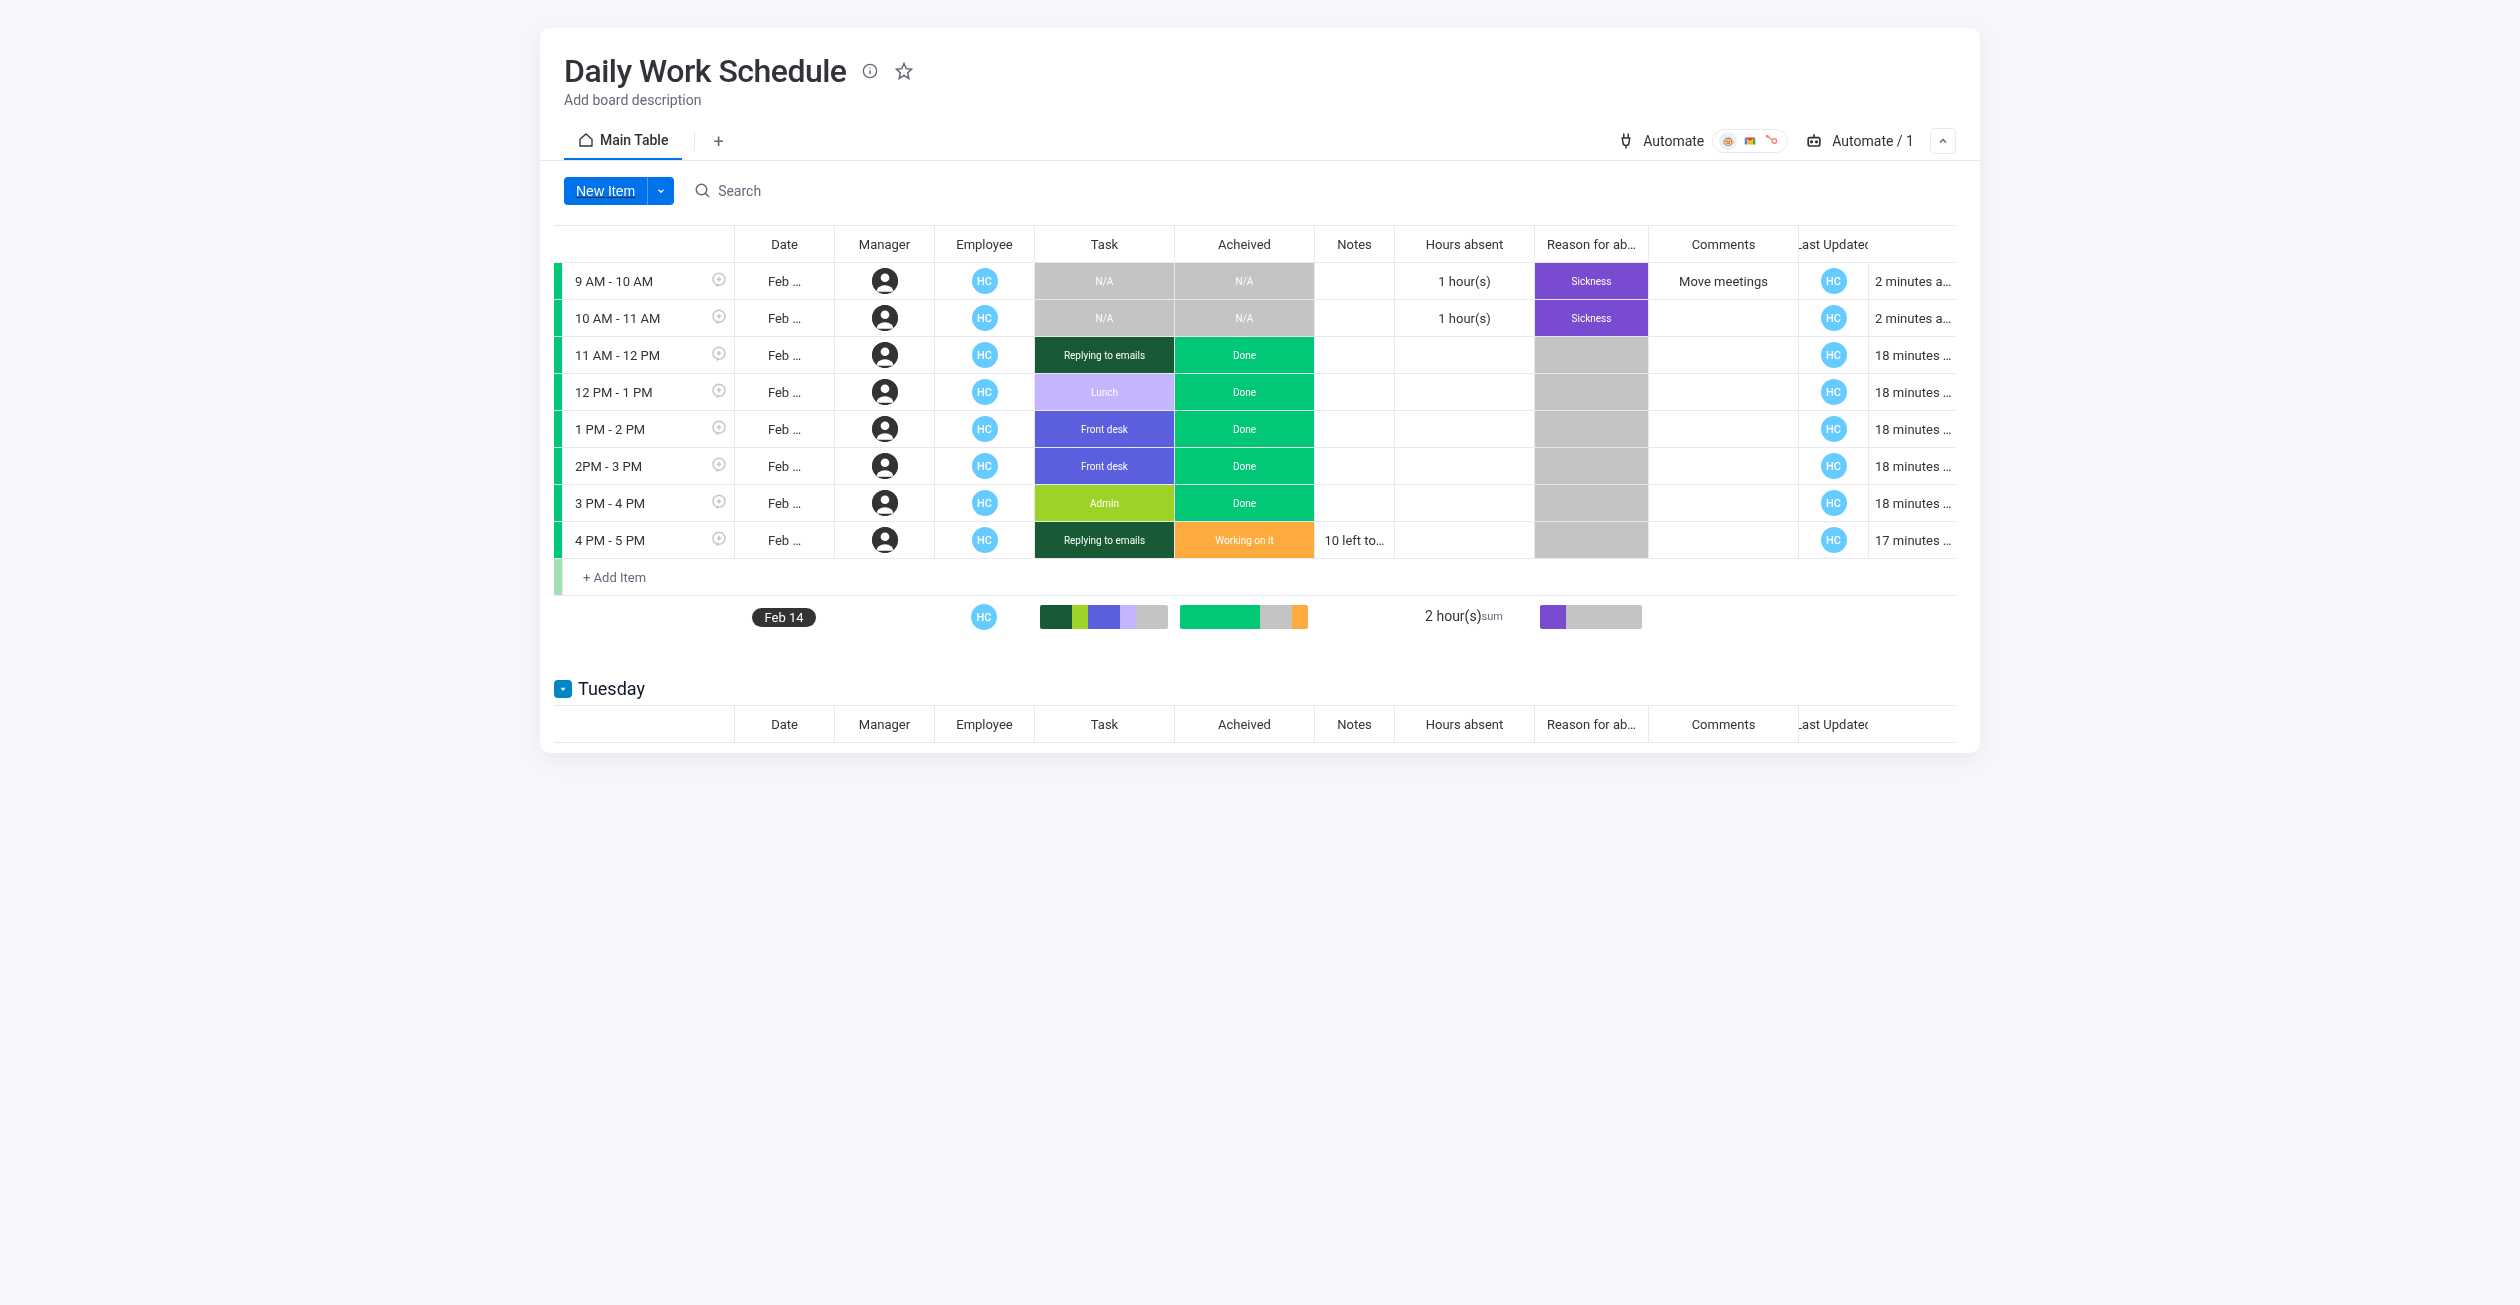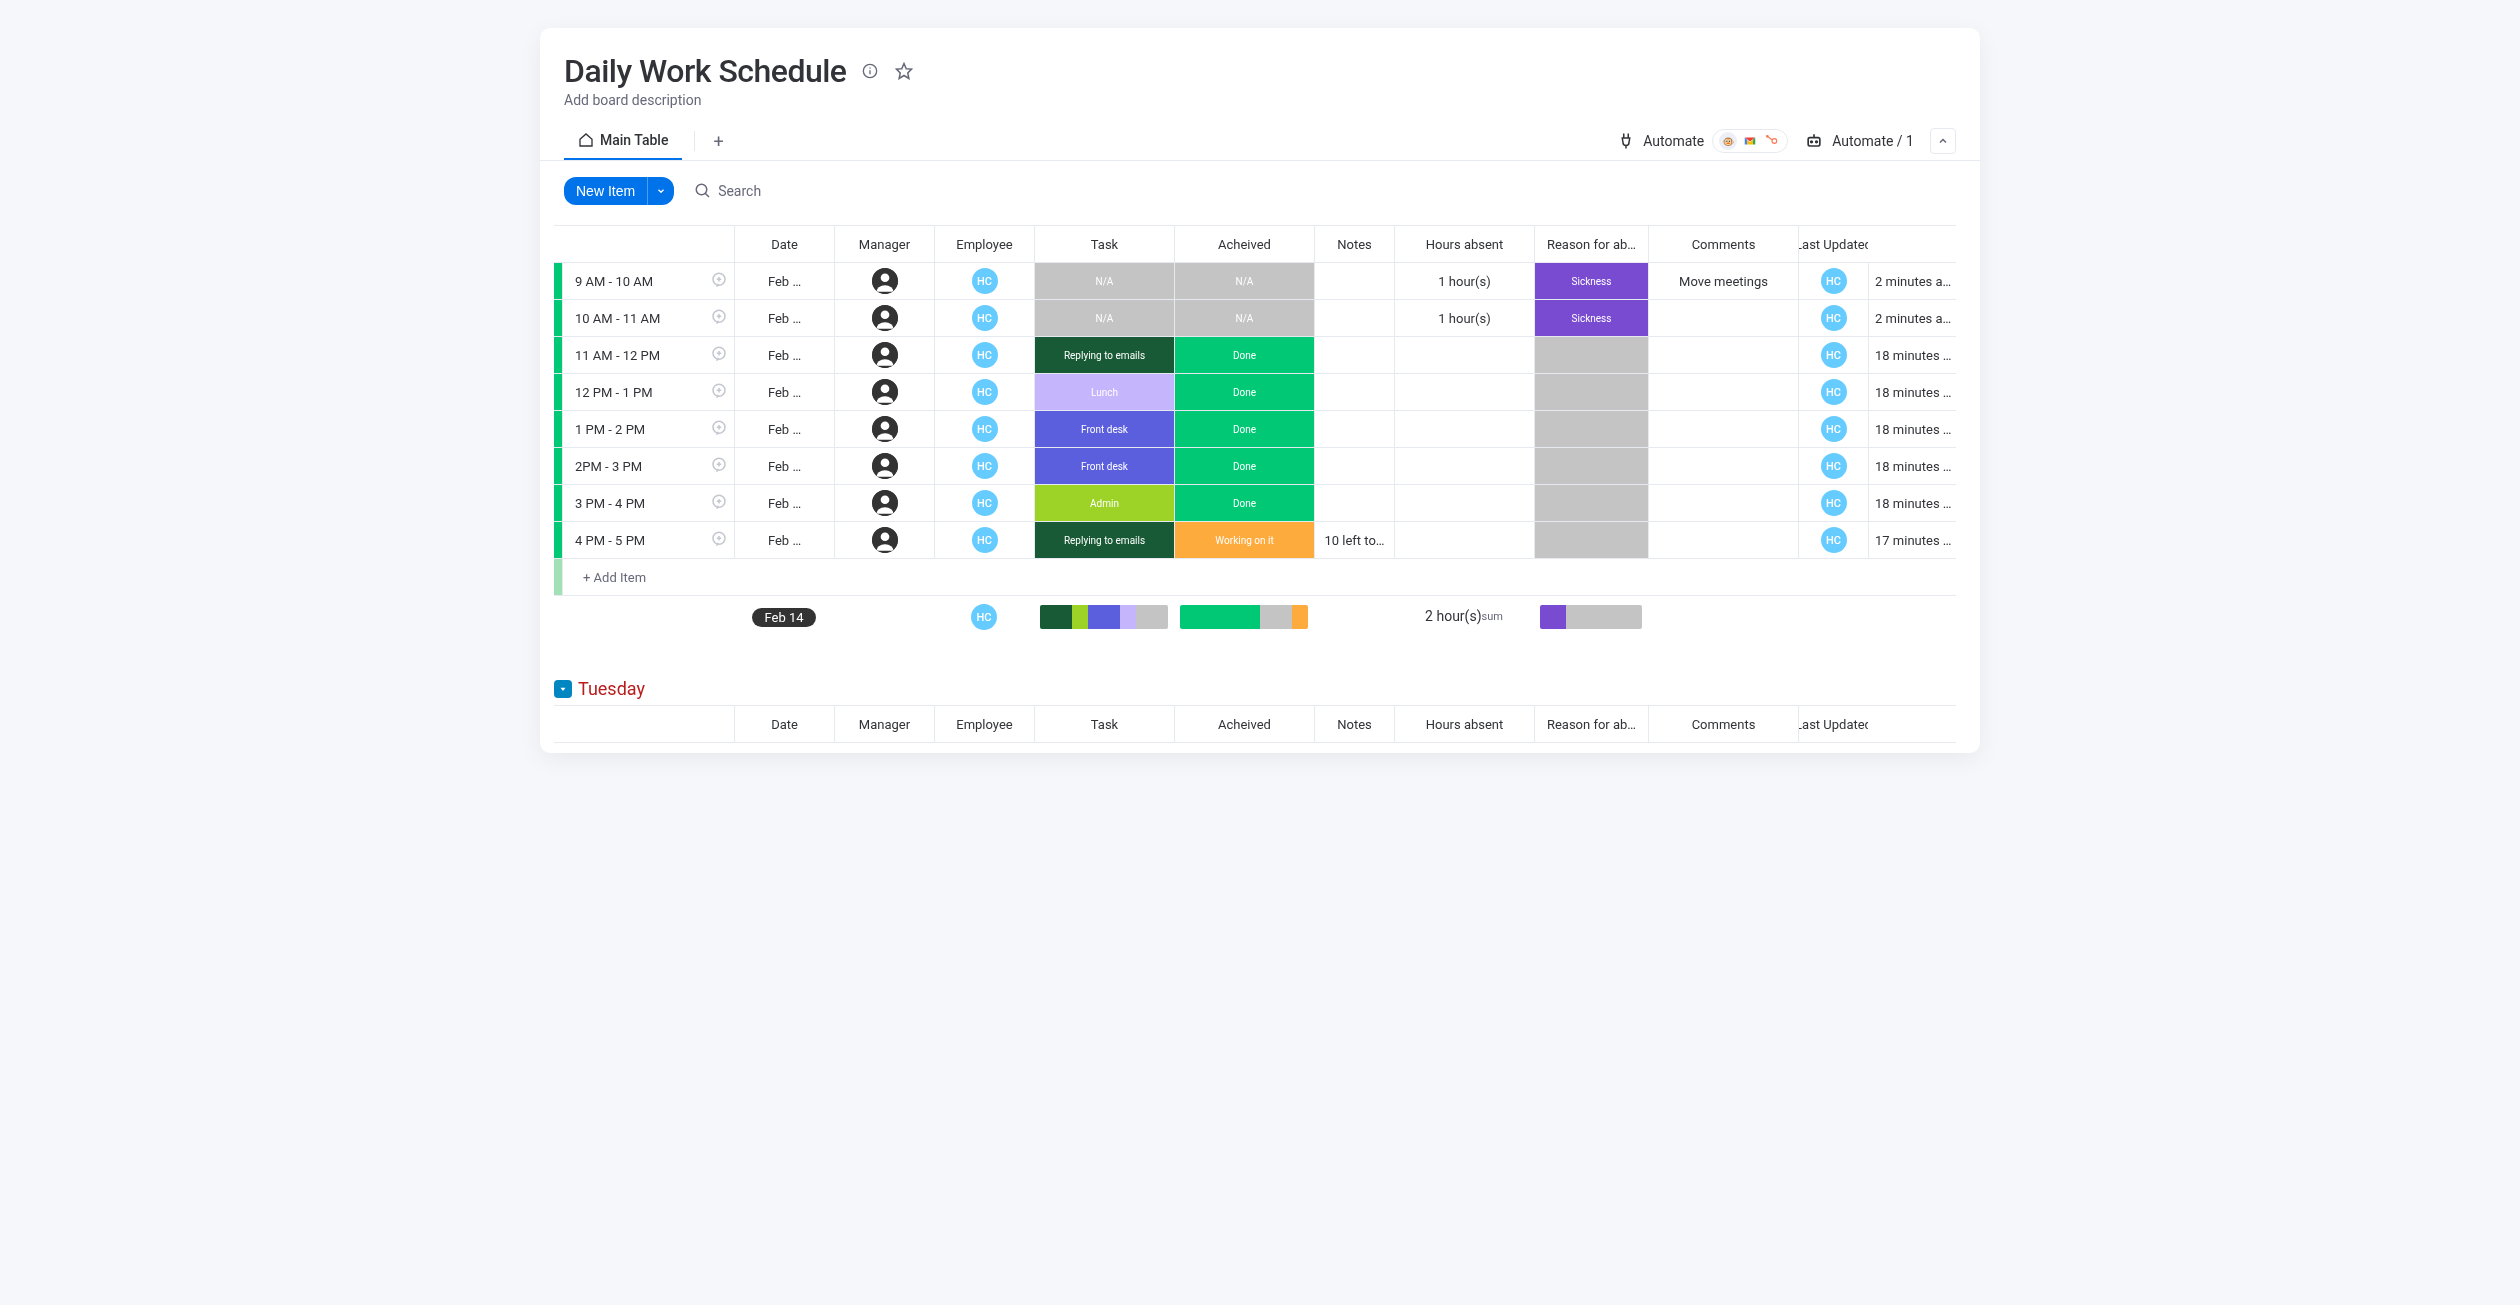--- a/index.html
+++ b/index.html
@@ -14,32 +14,32 @@
 .tabs-left { display: flex; align-items: center; gap: 12px; }
 .tab { display: flex; align-items: center; gap: 6px; padding: 10px 14px; border-top-left-radius: 6px; border-top-right-radius: 6px; cursor: pointer; color: #323338; font-weight: 400; }
 .tab.active { border-bottom: 2px solid #0073ea; color: #323338; font-weight: 500; }
 .plus-tab { color: #676879; padding: 6px; font-size: 18px; }
 .right-ctrls { display: flex; align-items: center; gap: 16px; color: #323338; }
 .pill-icons { display: flex; align-items: center; gap: 4px; border: 1px solid #e6e9ef; border-radius: 14px; padding: 2px 6px; }
 .chip-circle { width: 18px; height: 18px; border-radius: 50%; display: inline-flex; align-items: center; justify-content: center; font-size: 10px; }
 .automate { display: flex; align-items: center; gap: 8px; }
 .expand-btn { width: 26px; height: 26px; border: 1px solid #e6e9ef; border-radius: 4px; display: inline-flex; align-items: center; justify-content: center; color: #676879; }
 .toolbar { display: flex; align-items: center; gap: 20px; padding: 16px 24px 20px 24px; }
-.new-btn { display: flex; align-items: stretch; border-radius: 12px; overflow: hidden; }
+.new-btn { display: flex; align-items: stretch; border-radius: 4px; overflow: hidden; text-decoration: underline; }
 .new-btn-main { background: #0073ea; color: #fff; padding: 6px 12px; border: none; font-size: 14px; cursor: pointer; }
 .new-btn-caret { background: #0073ea; color: #fff; padding: 6px 8px; border: none; border-left: 1px solid rgba(255,255,255,.3); cursor: pointer; }
 .search-ctrl { display: flex; align-items: center; gap: 6px; color: #676879; cursor: pointer; }
 .board { padding: 0 24px 10px 14px; }
 .group-head { display: flex; align-items: center; gap: 6px; padding: 8px 0 6px 0; }
 .group-toggle { width: 18px; height: 18px; border-radius: 4px; display: inline-flex; align-items: center; justify-content: center; color: #fff; }
 .g-green { background: #00c875; }
 .g-blue { background: #0086c0; }
 .group-title { font-size: 18px; font-weight: 400; }
 .t-green { color: #00c875; }
-.t-blue { color: #b91c1c; }
+.t-blue { color: #0f172a; }
 .grid { border-top: 1px solid #e6e9ef; }
 .row { display: grid; grid-template-columns: 8px 172px 100px 100px 100px 140px 140px 80px 140px 114px 150px 70px 100px; border-bottom: 1px solid #e6e9ef; align-items: stretch; min-height: 36px; }
 .head-row .cell { font-size: 13px; color: #323338; font-weight: 400; text-align: center; padding: 6px 4px; overflow: hidden; text-overflow: ellipsis; white-space: nowrap; }
 .head-row .cell.first { text-align: left; padding-left: 16px; visibility: hidden; }
 .color-bar { width: 8px; }
 .cb-green { background: #00c875; }
 .cb-faded { background: #a0e1b5; }
 .cell { border-left: 1px solid #e6e9ef; display: flex; align-items: center; justify-content: center; padding: 0 6px; font-size: 13px; overflow: hidden; text-overflow: ellipsis; white-space: nowrap; min-height: 36px; }
 .row .cell:nth-child(2) { justify-content: flex-start; padding-left: 12px; gap: 10px; color: #323338; }
 .head-row { background: #fff; }

